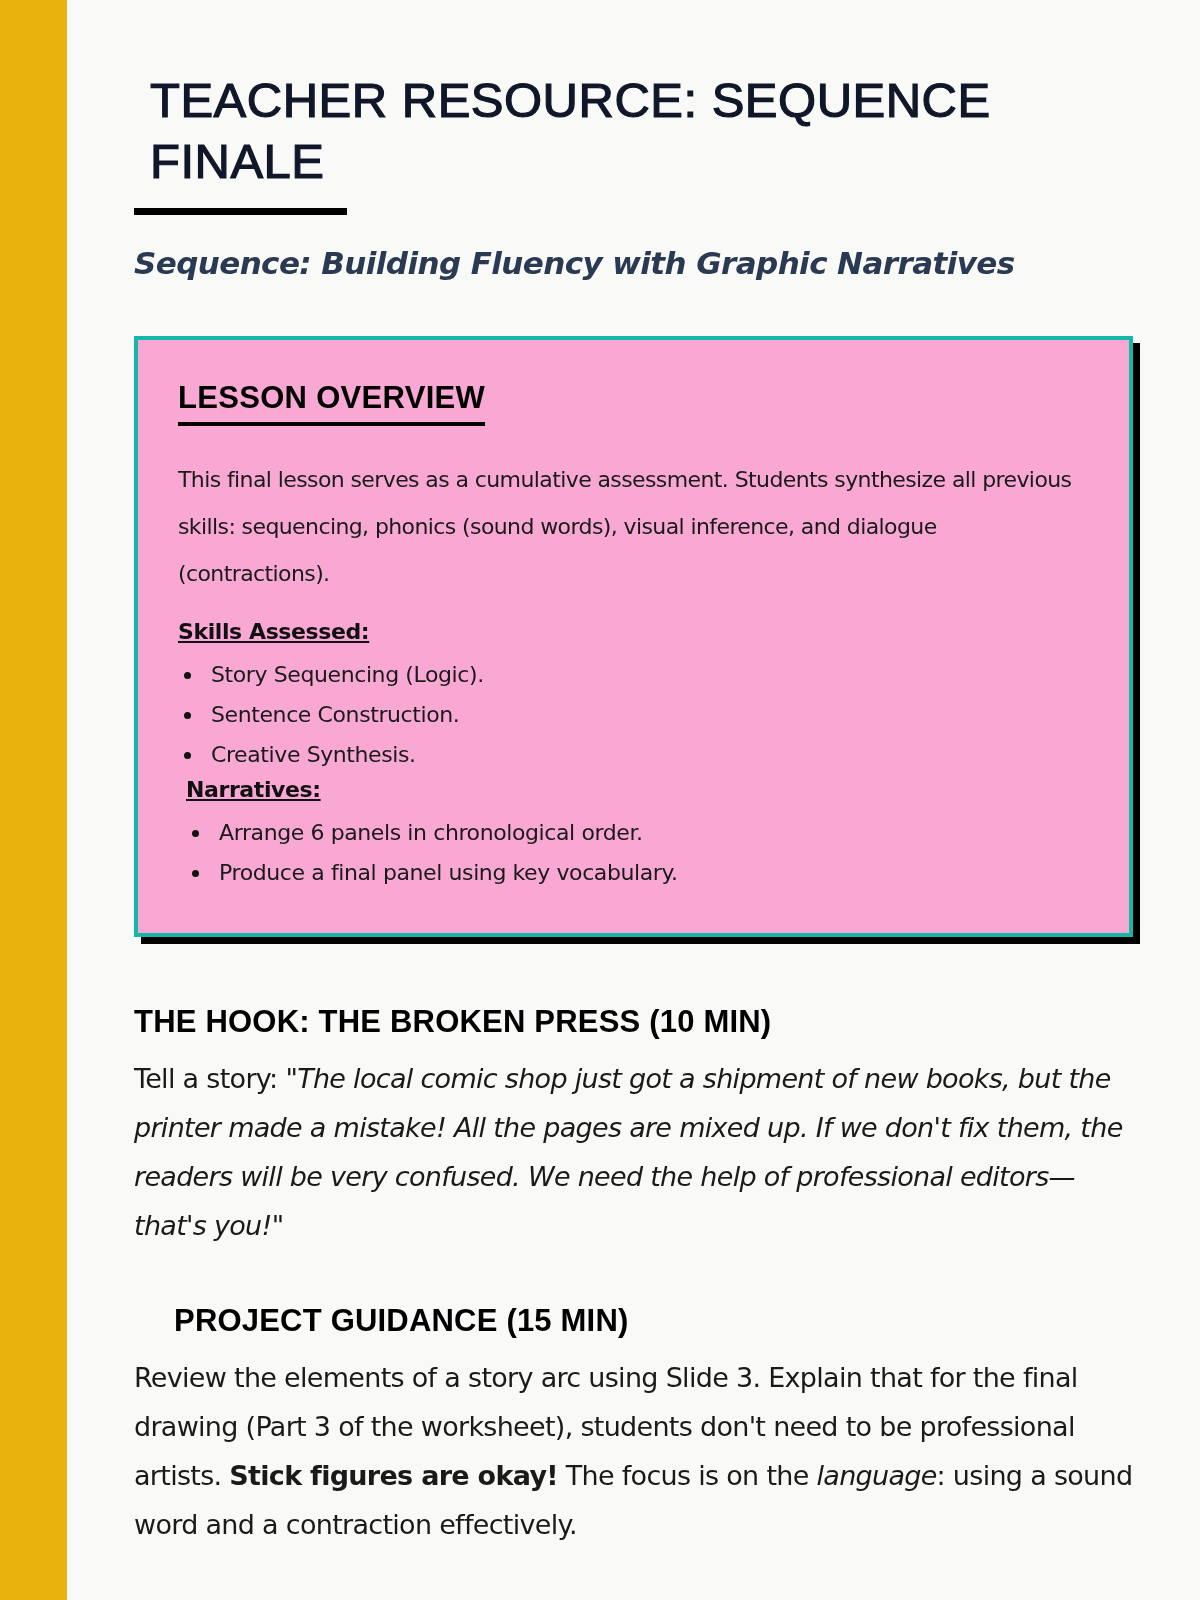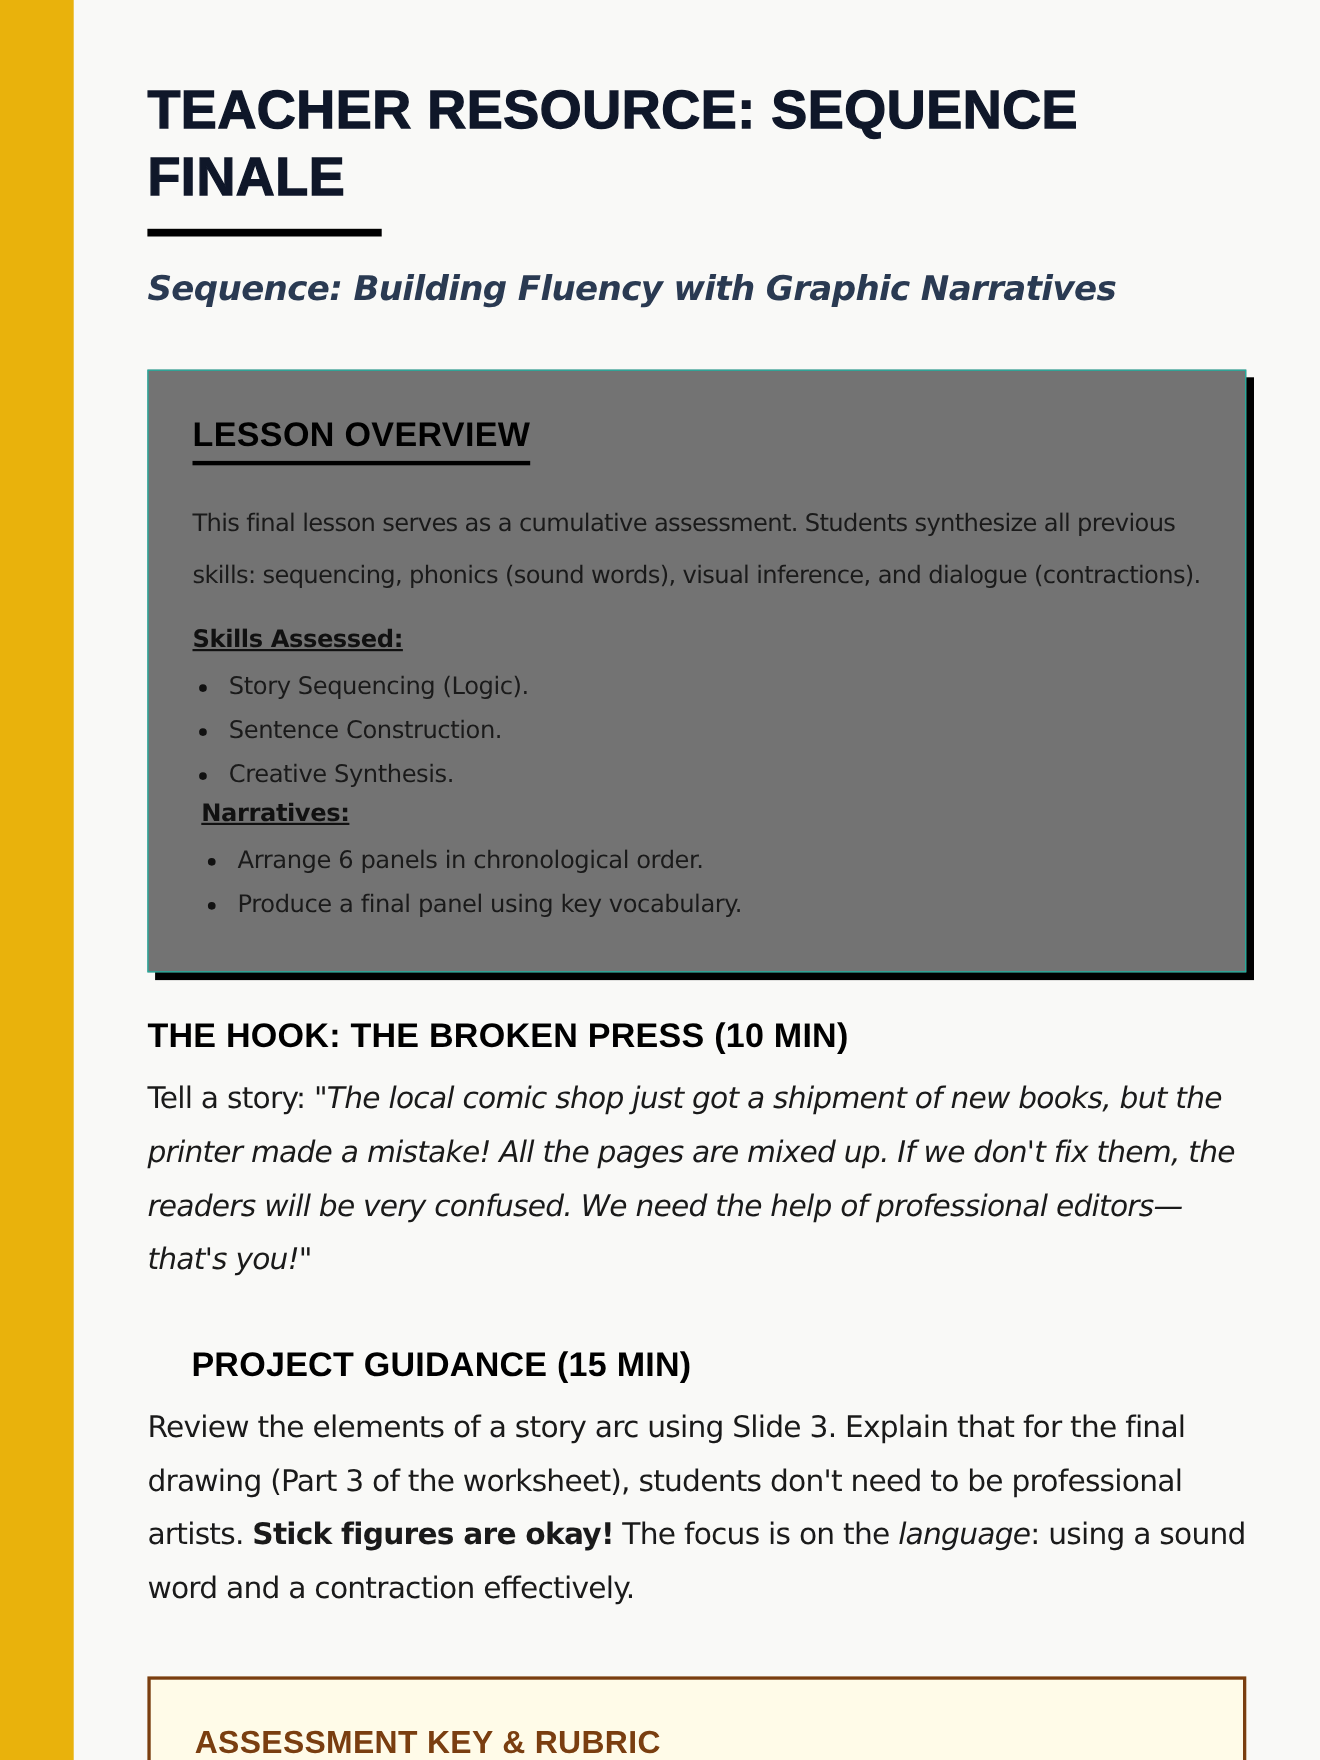--- a/index.html
+++ b/index.html
@@ -13,46 +13,47 @@
     .sidebar-strip {
       position: absolute; left: 0; top: 0; bottom: 0; width: 67px;
       background: #e9b20c;
     }
     .page {
       position: absolute; left: 134px; top: 0; width: 1000px;
     }
     .page-title {
       margin-top: 70px;
       font-family: "Liberation Sans", sans-serif;
-      font-weight: 700;
+      font-weight: 400;
       font-size: 49px;
       line-height: 61px;
       letter-spacing: 0.5px;
       color: #0f1729;
       text-transform: uppercase;
+      margin-left: 16px;
       -webkit-text-stroke: 1.2px #0f1729;
     }
     .title-rule {
       width: 213px; height: 7px; background: #000;
       margin-top: 16px;
     }
     .subtitle {
       margin-top: 30px;
       font-family: "DejaVu Sans", sans-serif;
       font-style: italic;
       font-size: 31px;
       color: #2a3a52;
       letter-spacing: -0.6px;
       font-weight: 600;
     }
     .overview-box {
       margin-top: 55px;
       width: 999px;
-      background: #737373;
-      border: 1px solid #14b8a6;
+      background: #f9a8d4;
+      border: 4px solid #14b8a6;
       box-shadow: 7px 7px 0 #000;
       padding: 40px 40px 40px 40px;
     }
     .box-heading {
       display: inline-block;
       font-family: "Liberation Sans", sans-serif;
       font-weight: 700;
       font-size: 31px;
       letter-spacing: 0.3px;
       padding-bottom: 6px;
@@ -99,21 +100,21 @@
       width: 7px; height: 7px; border-radius: 50%;
       background: #111;
     }
     .section-heading {
       font-family: "Liberation Sans", sans-serif;
       font-weight: 700;
       font-size: 31px;
       letter-spacing: 0.2px;
       color: #000;
     }
-    .hook-heading { margin-top: 40px; }
+    .hook-heading { margin-top: 67px; }
     .para {
       margin-top: 14px;
       font-size: 27px;
       line-height: 49px;
       letter-spacing: -0.7px;
       color: #1a1a1a;
     }
     .para em { font-style: italic; }
     .para strong { font-weight: bold; }
     .guidance-heading { margin-top: 53px; margin-left: 40px; }

